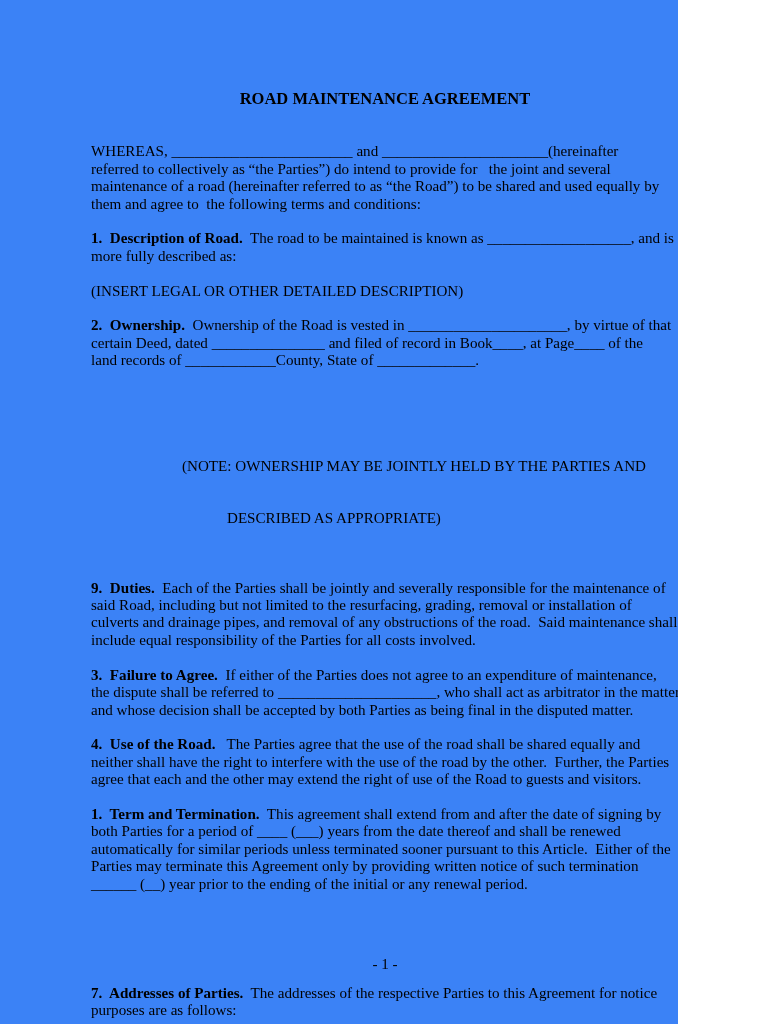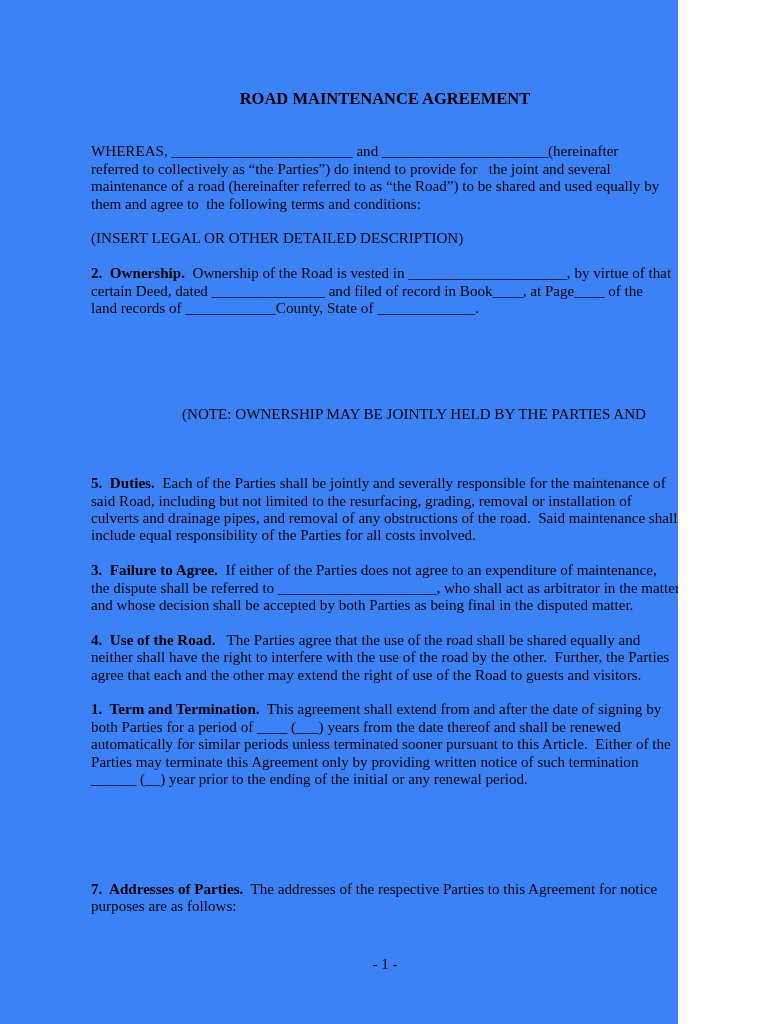--- a/index.html
+++ b/index.html
@@ -59,32 +59,35 @@
 <div class="page">
   <div class="content">
 
     <div class="doc-title">ROAD MAINTENANCE AGREEMENT</div>
 
     <p class="para">WHEREAS, ________________________ and ______________________(hereinafter
 referred to collectively as “the Parties”) do intend to provide for   the joint and several
 maintenance of a road (hereinafter referred to as “the Road”) to be shared and used equally by
 them and agree to  the following terms and conditions:</p>
 
+    <p class="para"><span class="heading">1.  Description of Road.</span><span>  The road to be maintained is known as ___________________, and is
+more fully described as:</span></p>
 
     <div class="center-callout">(INSERT LEGAL OR OTHER DETAILED DESCRIPTION)</div>
 
     <p class="para"><span class="heading">2.  Ownership.</span><span>  Ownership of the Road is vested in _____________________, by virtue of that
 certain Deed, dated _______________ and filed of record in Book____, at Page____ of the
 land records of ____________County, State of _____________.</span></p>
 
     <div class="para">
       <div class="note-line-1">(NOTE: OWNERSHIP MAY BE JOINTLY HELD BY THE PARTIES AND</div>
+      <div class="note-line-2">DESCRIBED AS APPROPRIATE)</div>
     </div>
 
-    <p class="para"><span class="heading">5.  Duties.</span><span>  Each of the Parties shall be jointly and severally responsible for the maintenance of
+    <p class="para"><span class="heading">9.  Duties.</span><span>  Each of the Parties shall be jointly and severally responsible for the maintenance of
 said Road, including but not limited to the resurfacing, grading, removal or installation of
 culverts and drainage pipes, and removal of any obstructions of the road.  Said maintenance shall
 include equal responsibility of the Parties for all costs involved.</span></p>
 
     <p class="para"><span class="heading">3.  Failure to Agree.</span><span>  If either of the Parties does not agree to an expenditure of maintenance,
 the dispute shall be referred to _____________________, who shall act as arbitrator in the matter
 and whose decision shall be accepted by both Parties as being final in the disputed matter.</span></p>
 
 
     <p class="para"><span class="heading">4.  Use of the Road.</span><span>   The Parties agree that the use of the road shall be shared equally and

